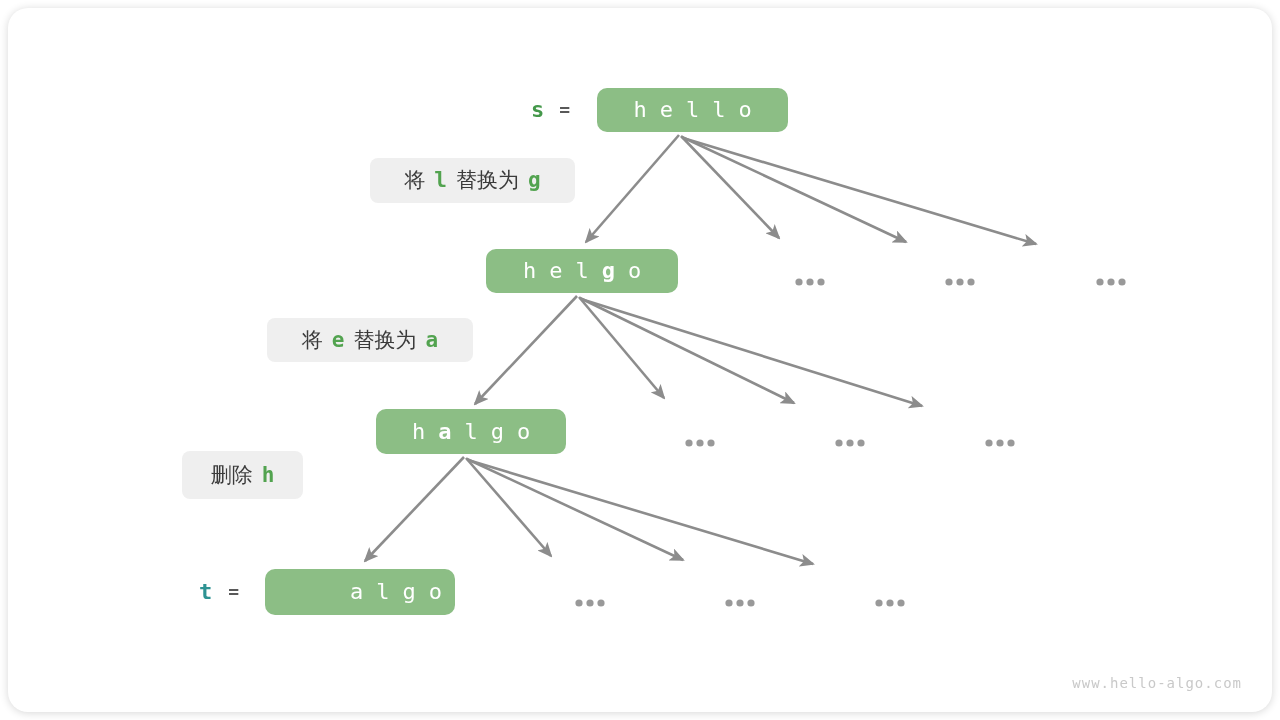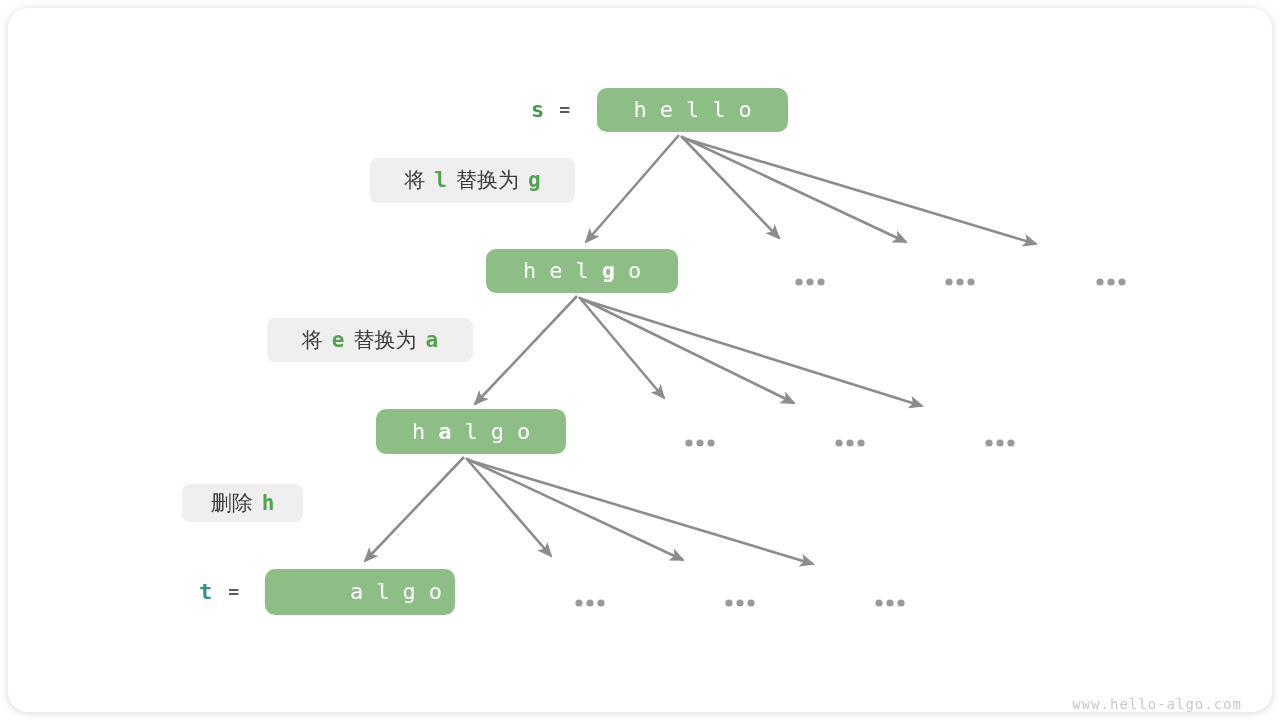--- a/index.html
+++ b/index.html
@@ -51,21 +51,21 @@
     gap:9px;background:var(--label-bg);border-radius:8px;
     font-size:21px;color:var(--label-text);line-height:1;
   }
   .seg-code{
     font-family:"DejaVu Sans Mono","Liberation Mono",monospace;
     font-weight:700;color:var(--code-green);font-size:21px;
   }
   #watermark{
     position:absolute;right:38px;top:675px;
     font-family:"DejaVu Sans Mono","Liberation Mono",monospace;
-    font-size:14px;letter-spacing:1px;color:var(--watermark);margin-top:21px;
+    font-size:14px;letter-spacing:1px;color:var(--watermark);
   }
 </style>
 </head>
 <body>
 
 <div id="canvas">
   <div id="card"></div>
 
   <svg id="edges" width="1280" height="720" viewBox="0 0 1280 720">
     <defs>
@@ -188,19 +188,19 @@
       <span class="seg-code">l</span>
       <span class="seg-text">替换为</span>
       <span class="seg-code">g</span>
     </div>
   <div class="oplabel" style="left:267px;top:318px;width:206px;height:44px;">
       <span class="seg-text">将</span>
       <span class="seg-code">e</span>
       <span class="seg-text">替换为</span>
       <span class="seg-code">a</span>
     </div>
-  <div class="oplabel" style="left:182px;top:484px;width:121px;height:38px;">
+  <div class="oplabel" style="left:182px;top:451px;width:121px;height:48px;">
       <span class="seg-text">删除</span>
       <span class="seg-code">h</span>
     </div>
 
   <div id="watermark">www.hello-algo.com</div>
 </div>
 
 </body></html>

